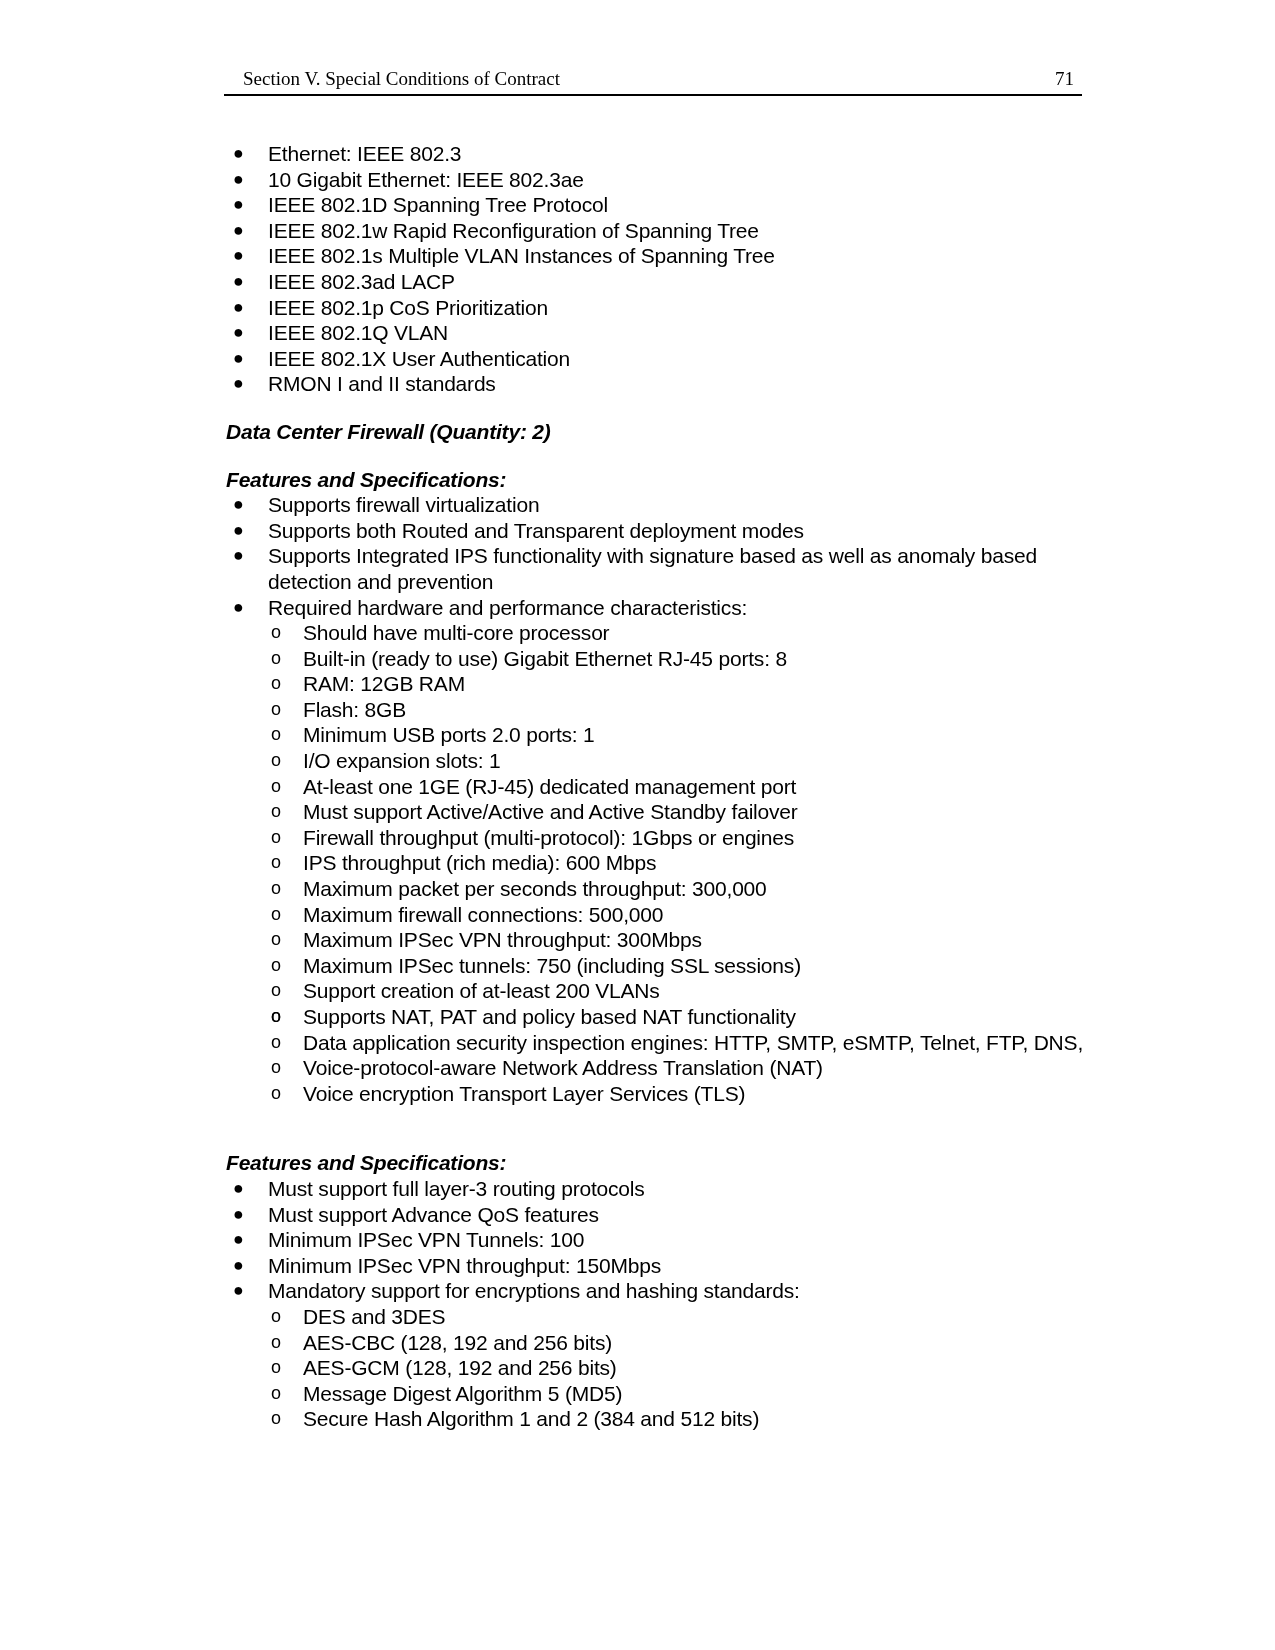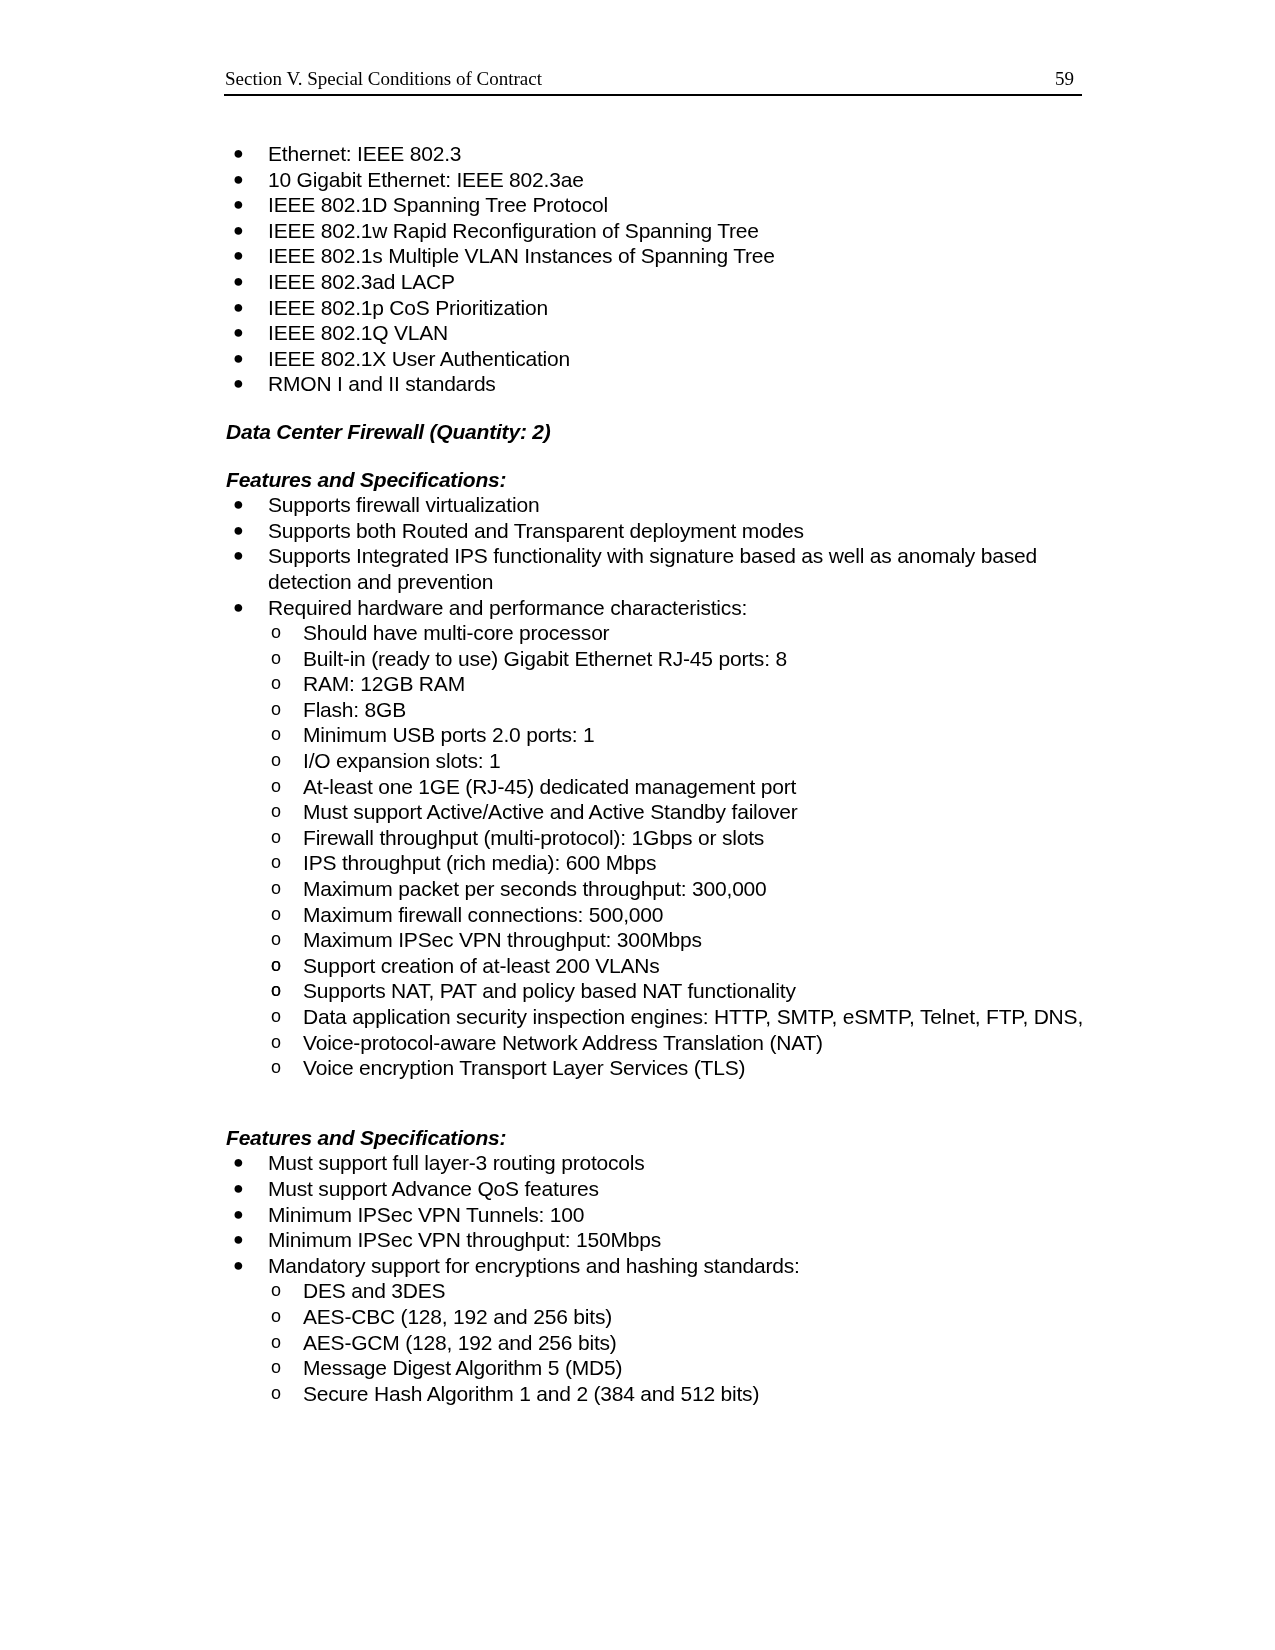--- a/index.html
+++ b/index.html
@@ -2,21 +2,21 @@
 <html><head>
   <meta charset="utf-8">
   <style>
     html, body { margin: 0; padding: 0; background: #ffffff; }
     body { width: 1275px; height: 1650px; position: relative; overflow: hidden; color: #000; }
     .page-header {
       position: absolute; left: 224px; top: 66px; width: 858px; height: 28px;
       border-bottom: 2px solid #000;
       font-family: "Liberation Serif", serif; font-size: 19px;
     }
-    .page-header .title { position: absolute; left: 1px; top: 2px; }
+    .page-header .title { position: absolute; left: 19px; top: 2px; }
     .page-header .pnum { position: absolute; right: 8px; top: 2px; }
     .content {
       position: absolute; left: 226px; top: 141px; width: 860px;
       font-family: "Liberation Sans", sans-serif; font-size: 21px; line-height: 25.6px;
       letter-spacing: -0.2px;
     }
     ul { list-style: none; margin: 0; padding: 0; }
     li { position: relative; }
     ul.l1 > li { padding-left: 42px; }
     ul.l1 > li > .mark {
@@ -28,21 +28,21 @@
     }
     ul.l2 { margin-left: 0; }
     .heading { font-weight: bold; font-style: italic; }
     .gap { height: 22px; }
   </style>
 </head>
 <body>
 
 <div class="page-header">
   <span class="title">Section V. Special Conditions of Contract</span>
-  <span class="pnum">59</span>
+  <span class="pnum">71</span>
 </div>
 
 <div class="content">
 
   <ul class="l1">
     <li><span class="mark">●</span><span>Ethernet: IEEE 802.3</span></li>
     <li><span class="mark">●</span><span>10 Gigabit Ethernet: IEEE 802.3ae</span></li>
     <li><span class="mark">●</span><span>IEEE 802.1D Spanning Tree Protocol</span></li>
     <li><span class="mark">●</span><span>IEEE 802.1w Rapid Reconfiguration of Spanning Tree</span></li>
     <li><span class="mark">●</span><span>IEEE 802.1s Multiple VLAN Instances of Spanning Tree</span></li>
@@ -65,26 +65,26 @@
     <li><span class="mark">●</span><span>Required hardware and performance characteristics:</span>
       <ul class="l2">
         <li><span class="mark">o</span><span>Should have multi-core processor</span></li>
         <li><span class="mark">o</span><span>Built-in (ready to use) Gigabit Ethernet RJ-45 ports: 8</span></li>
         <li><span class="mark">o</span><span>RAM: 12GB RAM</span></li>
         <li><span class="mark">o</span><span>Flash: 8GB</span></li>
         <li><span class="mark">o</span><span>Minimum USB ports 2.0 ports: 1</span></li>
         <li><span class="mark">o</span><span>I/O expansion slots: 1</span></li>
         <li><span class="mark">o</span><span>At-least one 1GE (RJ-45) dedicated management port</span></li>
         <li><span class="mark">o</span><span>Must support Active/Active and Active Standby failover</span></li>
-        <li><span class="mark">o</span><span>Firewall throughput (multi-protocol): 1Gbps or slots</span></li>
+        <li><span class="mark">o</span><span>Firewall throughput (multi-protocol): 1Gbps or engines</span></li>
         <li><span class="mark">o</span><span>IPS throughput (rich media): 600 Mbps</span></li>
         <li><span class="mark">o</span><span>Maximum packet per seconds throughput: 300,000</span></li>
         <li><span class="mark">o</span><span>Maximum firewall connections: 500,000</span></li>
         <li><span class="mark">o</span><span>Maximum IPSec VPN throughput: 300Mbps</span></li>
-        <li><span class="mark">o</span></li>
+        <li><span class="mark">o</span><span>Maximum IPSec tunnels: 750 (including SSL sessions)</span></li>
         <li><span class="mark">o</span><span>Support creation of at-least 200 VLANs</span></li>
         <li><span class="mark">o</span></li>
         <li><span class="mark">o</span><span>Supports NAT, PAT and policy based NAT functionality</span></li>
         <li><span class="mark">o</span><span>Data application security inspection engines: HTTP, SMTP, eSMTP, Telnet, FTP, DNS,</span></li>
         <li><span class="mark">o</span><span>Voice-protocol-aware Network Address Translation (NAT)</span></li>
         <li><span class="mark">o</span><span>Voice encryption Transport Layer Services (TLS)</span></li>
       </ul>
     </li>
   </ul>
 

